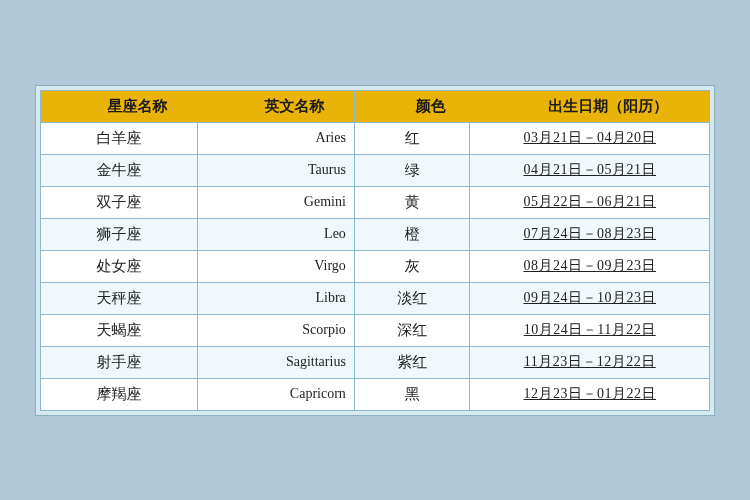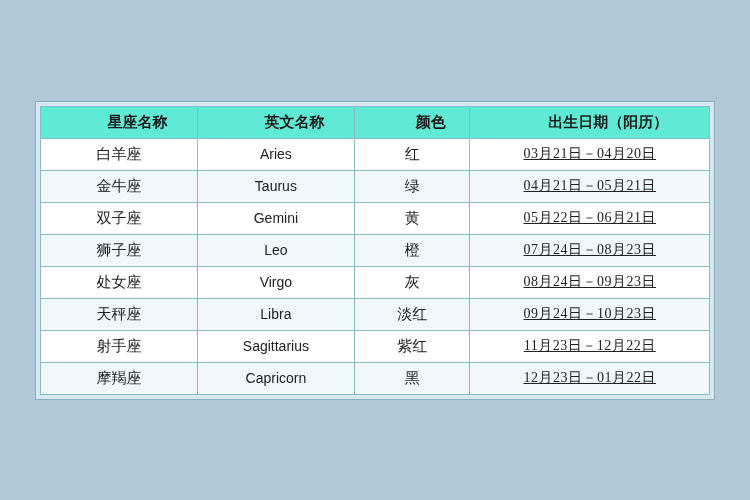--- a/index.html
+++ b/index.html
@@ -33,38 +33,39 @@
 
     th, td {
       border: 1px solid #8ab8cc;
       text-align: center;
       padding: 6px 8px;
       font-size: 15px;
       color: #222;
     }
 
     thead th {
-      background-color: #5eead4;
+      background-color: #eab308;
       font-weight: bold;
       font-size: 15px;
       color: #1a1a1a;
       padding-left: 45px;
     }
 
     tbody tr {
       background-color: #ffffff;
     }
 
     tbody tr:nth-child(even) {
       background-color: #f0f8fc;
     }
 
     td:nth-child(2) {
-      font-family: Liberation Sans, sans-serif;
+      font-family: Liberation Serif, serif;
       font-size: 14px;
+      text-align: right;
     }
 
     td:nth-child(4) {
       font-size: 14px;
       letter-spacing: 0.5px;
       text-decoration: underline;
     }
   </style>
 </head>
 <body>
@@ -110,20 +111,26 @@
           <td>灰</td>
           <td>08月24日－09月23日</td>
         </tr>
         <tr>
           <td>天秤座</td>
           <td>Libra</td>
           <td>淡红</td>
           <td>09月24日－10月23日</td>
         </tr>
         <tr>
+          <td>天蝎座</td>
+          <td>Scorpio</td>
+          <td>深红</td>
+          <td>10月24日－11月22日</td>
+        </tr>
+        <tr>
           <td>射手座</td>
           <td>Sagittarius</td>
           <td>紫红</td>
           <td>11月23日－12月22日</td>
         </tr>
         <tr>
           <td>摩羯座</td>
           <td>Capricorn</td>
           <td>黑</td>
           <td>12月23日－01月22日</td>

